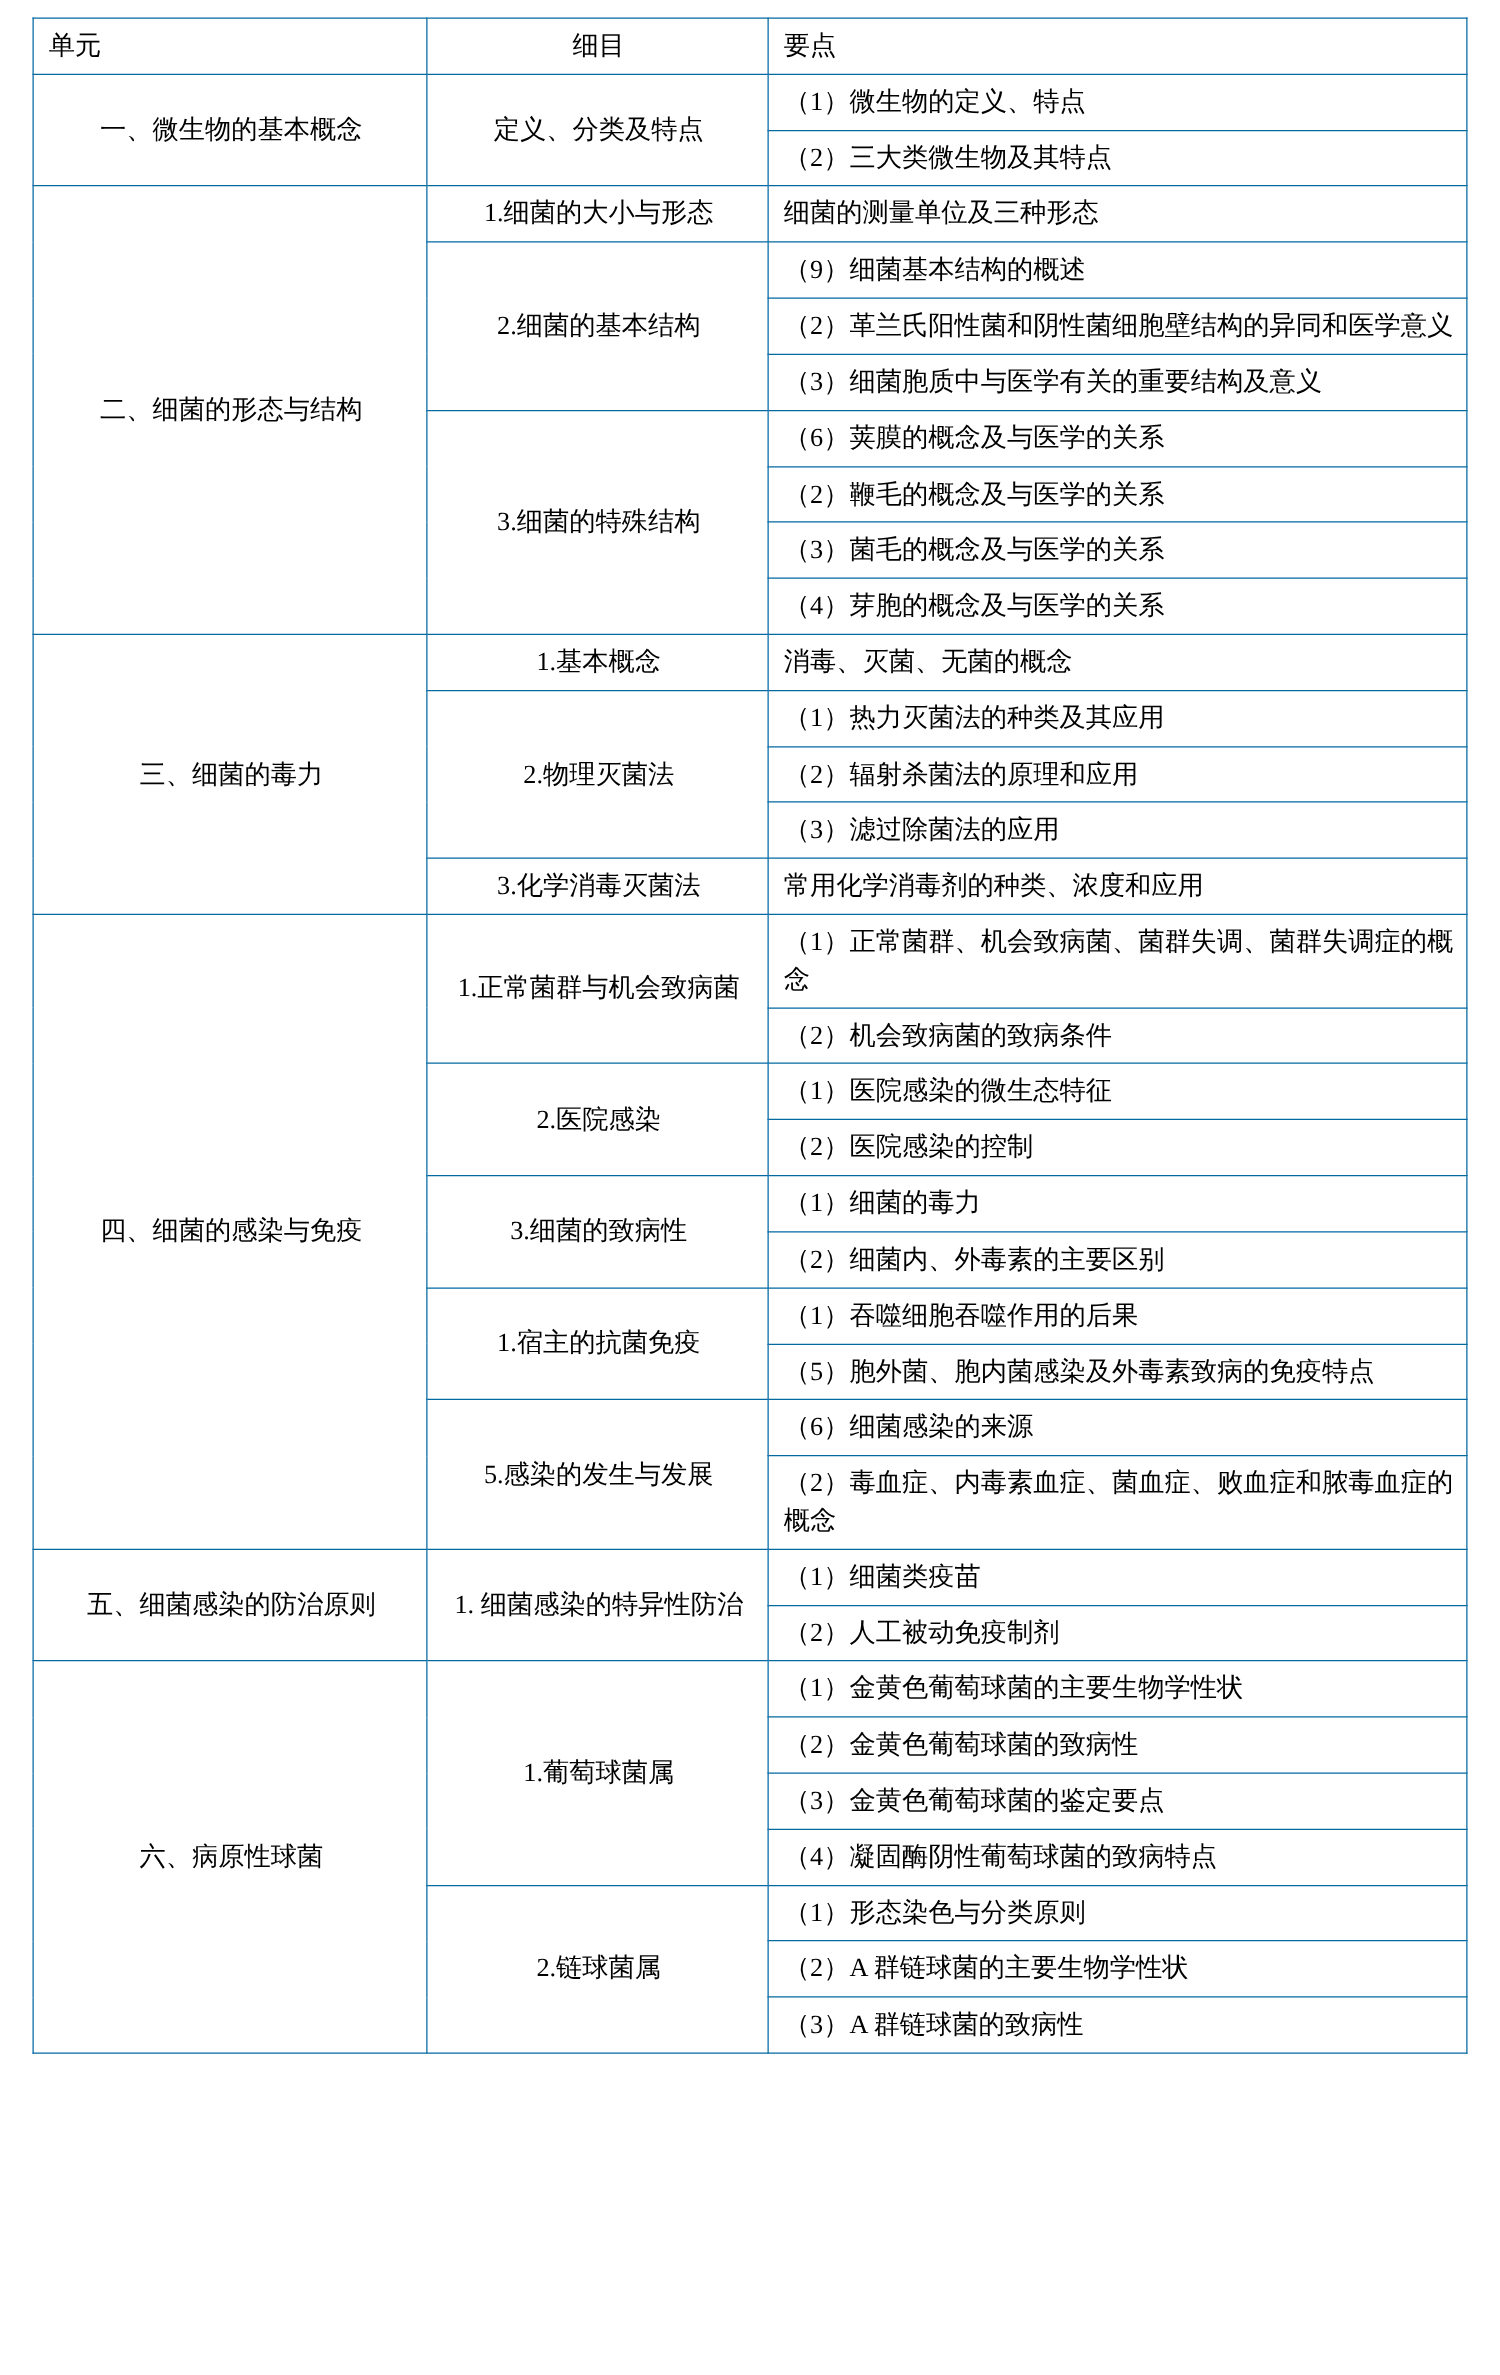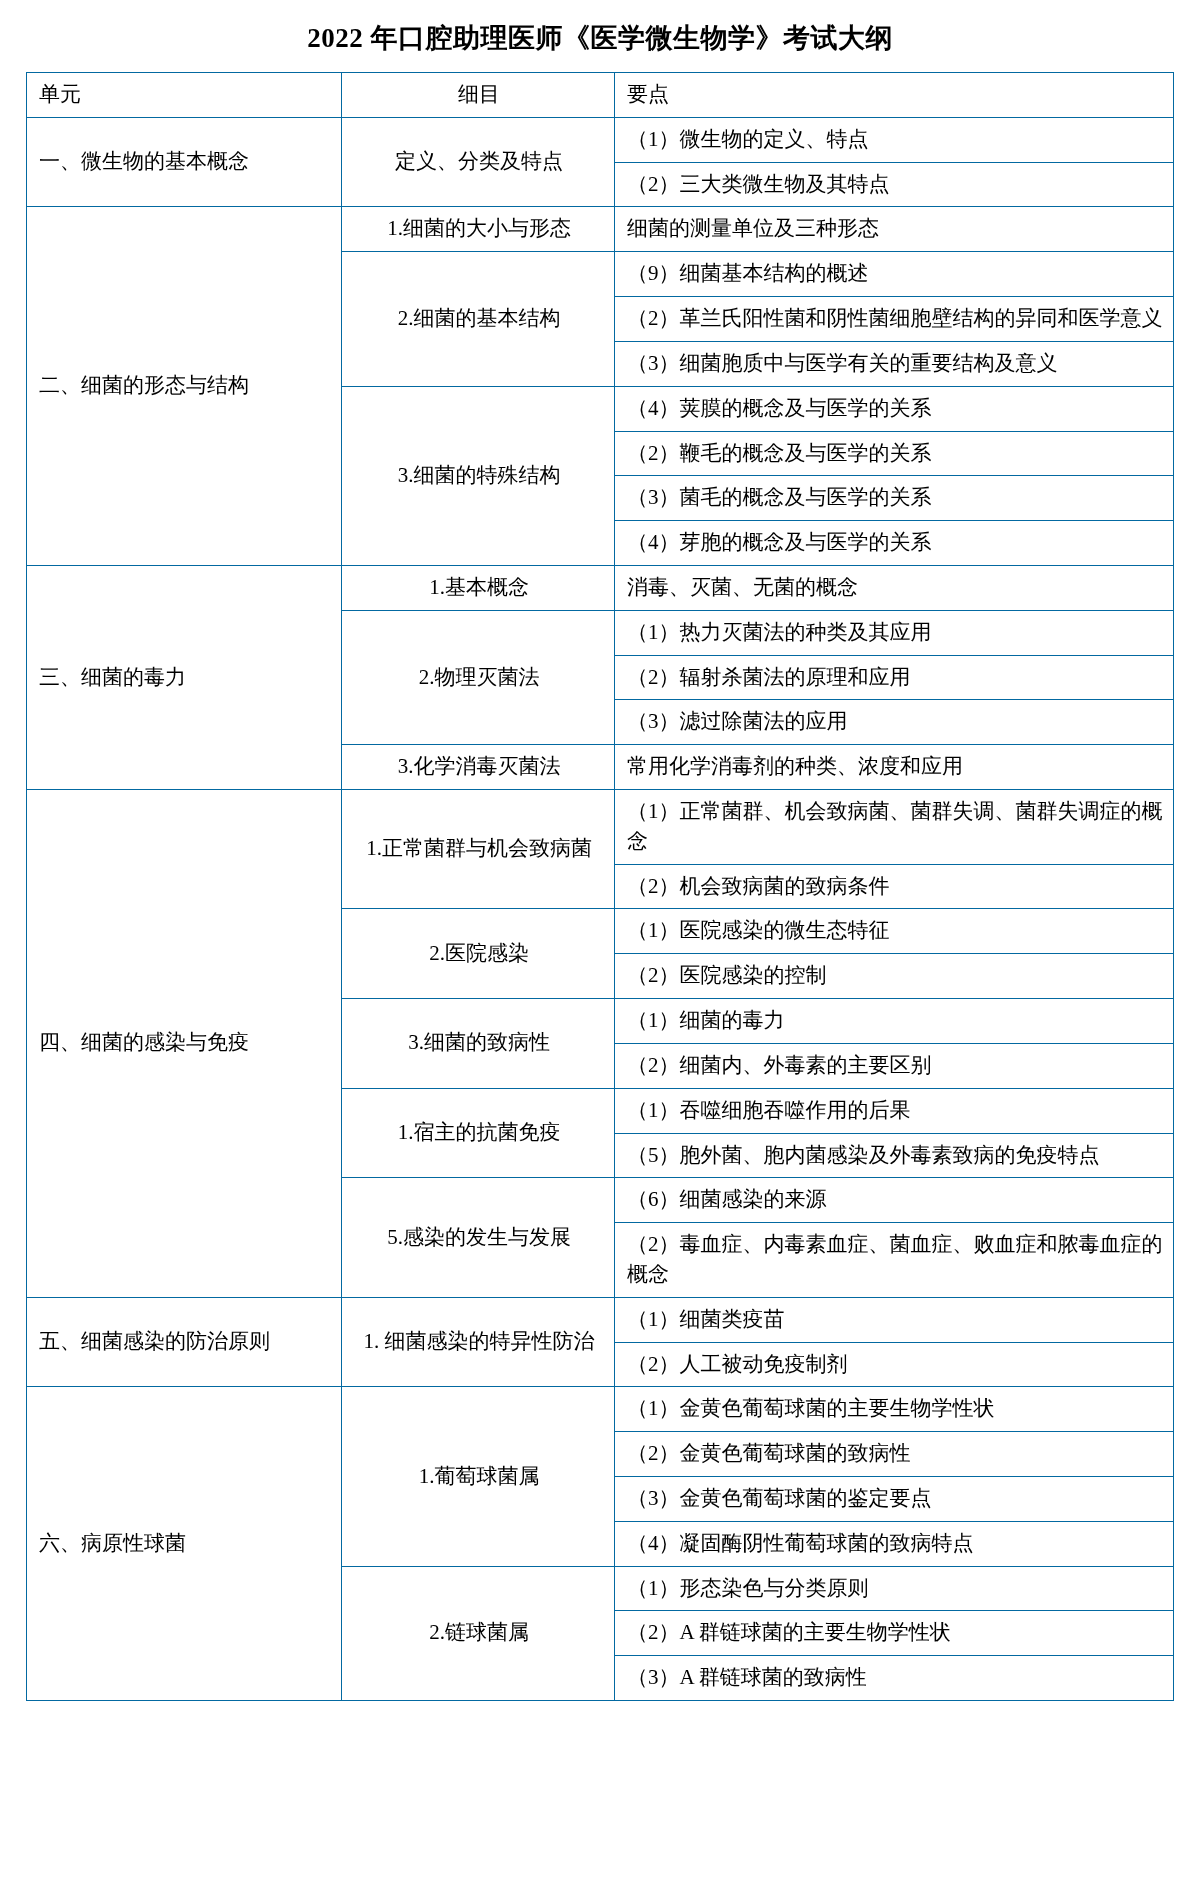--- a/index.html
+++ b/index.html
@@ -37,34 +37,33 @@
     font-size: 21px;
     line-height: 1.42;
     padding: 7px 10px 7px 12px;
     vertical-align: middle;
     word-break: break-word;
   }
   td.col-unit   { width: 292px; }
   td.col-detail { width: 250px; text-align: center; }
   td.col-point  { }
   .u-center {
-    text-align: left;
+    text-align: center;
   }
   .header-row td {
     font-size: 21px;
     padding-top: 9px;
     padding-bottom: 9px;
   }
 </style>
 </head>
 <body>
 
 <div class="page">
 
-  <div class="doc-title">2022 年口腔助理医师《医学微生物学》考试大纲</div>
 
   <table class="outline">
     <tbody>
       <tr class="header-row">
         <td class="col-unit">单元</td>
         <td class="col-detail">细目</td>
         <td class="col-point">要点</td>
       </tr>
     <tr>
           <td class="col-unit u-center" rowspan="2">一、微生物的基本概念</td>
@@ -84,21 +83,21 @@
           <td class="col-point">（9）细菌基本结构的概述</td>
         </tr>
         <tr>
           <td class="col-point">（2）革兰氏阳性菌和阴性菌细胞壁结构的异同和医学意义</td>
         </tr>
         <tr>
           <td class="col-point">（3）细菌胞质中与医学有关的重要结构及意义</td>
         </tr>
         <tr>
           <td class="col-detail" rowspan="4">3.细菌的特殊结构</td>
-          <td class="col-point">（4）荚膜的概念及与医学的关系</td>
+          <td class="col-point">（6）荚膜的概念及与医学的关系</td>
         </tr>
         <tr>
           <td class="col-point">（2）鞭毛的概念及与医学的关系</td>
         </tr>
         <tr>
           <td class="col-point">（3）菌毛的概念及与医学的关系</td>
         </tr>
         <tr>
           <td class="col-point">（4）芽胞的概念及与医学的关系</td>
         </tr>

